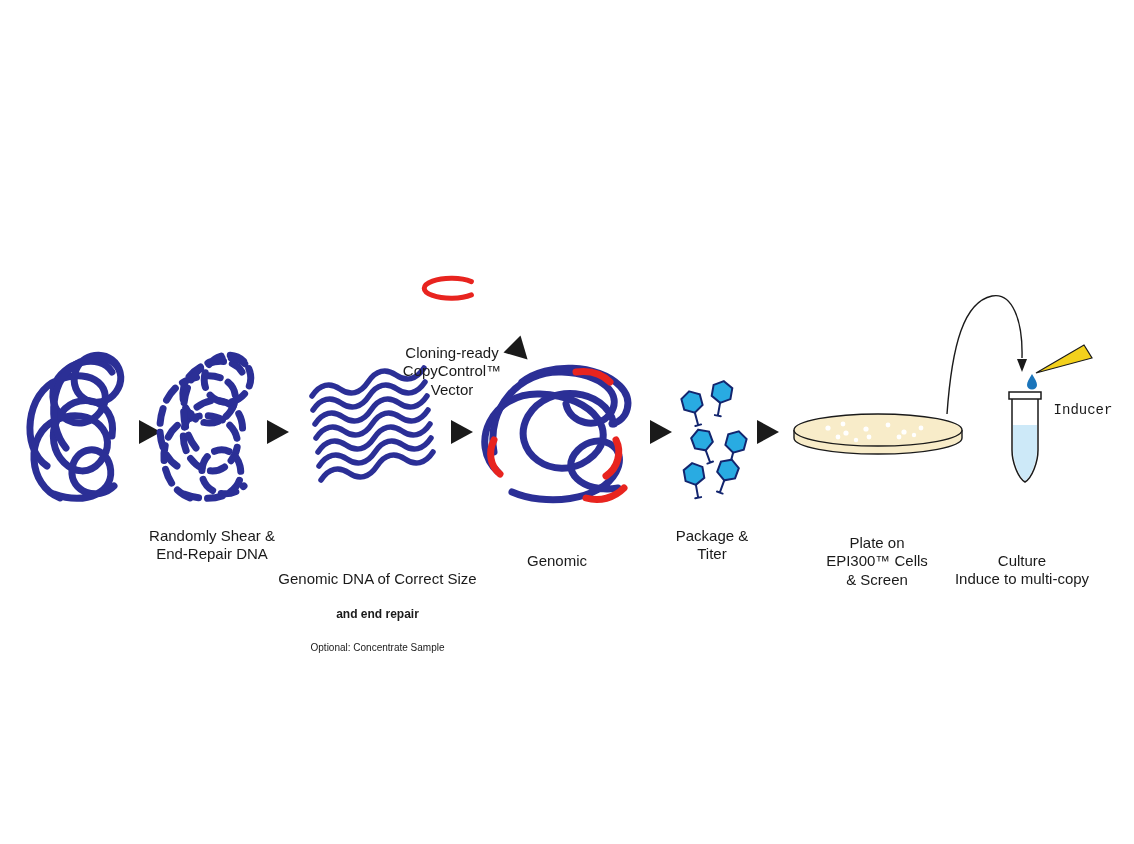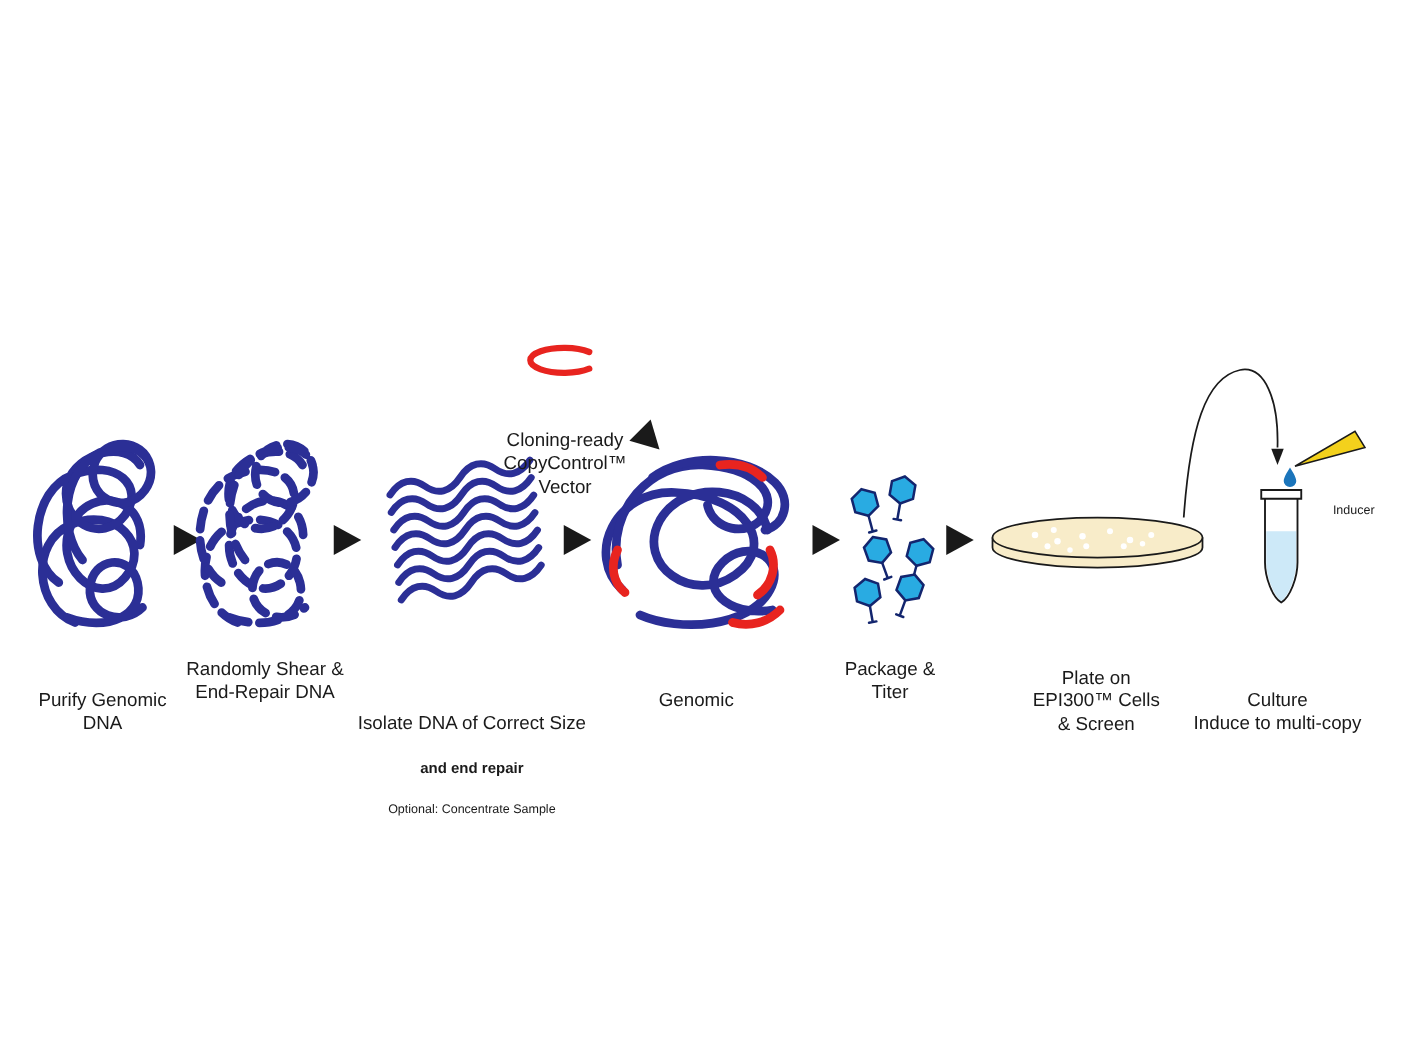--- a/index.html
+++ b/index.html
@@ -7,21 +7,21 @@
     --phage-outline:#13256e; --plate-fill:#f8ecc9; --liquid-blue:#cde9f8;
     --pipette-yellow:#f3d11c; --arrow-black:#1a1a1a; --droplet-blue:#1b75bb;
     --text-color:#1a1a1a;
   }
   html,body{margin:0;padding:0;background:#fff;}
   .page{position:relative;width:1134px;height:844px;background:#fff;overflow:hidden;
         font-family:"Liberation Sans", sans-serif;color:var(--text-color);}
   svg.canvas{position:absolute;left:0;top:0;}
   .label{position:absolute;font-size:15px;line-height:1.22;text-align:center;
          white-space:pre-line;color:var(--text-color);margin-top:40px;}
-  .label-small{font-size:10px;line-height:1.1;}
+  .label-small{font-size:14px;line-height:1.1;font-family:Liberation Mono, monospace;}
   .l3-line2{font-weight:700;font-size:12px;}
   .l3-line3{font-size:10px;margin-top:2px;}
   .dna{stroke:var(--dna-blue);fill:none;stroke-width:7;stroke-linecap:round;}
   .dna-dash{stroke-dasharray:15 9;}
   .wave{stroke:var(--dna-blue);fill:none;stroke-width:5.5;stroke-linecap:round;}
   .red-seg{stroke:var(--vector-red);fill:none;stroke-width:7;stroke-linecap:round;}
   .vector-ring{stroke:var(--vector-red);fill:none;stroke-width:5;stroke-linecap:round;}
   .arrowhead{fill:var(--arrow-black);}
   .phage-head{fill:var(--phage-blue);stroke:var(--phage-outline);stroke-width:2;}
   .phage-tail{stroke:var(--phage-outline);stroke-width:2;stroke-linecap:round;fill:none;}
@@ -142,28 +142,26 @@
 
     <g>
       <path class="liquid" d="M1013,425 L1013,450 C1013,461 1019,477 1025,481 C1031,477 1037,461 1037,450 L1037,425 Z"></path>
       <path class="tube-body" style="fill:none" d="M1012,399 L1012,450 C1012,462 1018,478 1025,482 C1032,478 1038,462 1038,450 L1038,399"></path>
       <path class="tube-body" d="M1009,392 h32 v7 h-32 z"></path>
     </g>
     <path class="droplet" d="M1032,374 C1035,379 1037,382 1037,385 A5,4.6 0 1 1 1027,385 C1027,382 1029,379 1032,374 Z"></path>
     <polygon class="pipette" points="1036,373 1084,345 1092,358"></polygon>
   </svg>
 
-  <div class="label" style="left:12px;top:512px;width:140px;">Purify Genomic
-DNA</div>
 
   <div class="label" style="left:142px;top:487px;width:140px;">Randomly Shear &amp;
 End-Repair DNA</div>
 
   <div class="label" style="left:275px;top:512px;width:205px;">
-    <div>Isolate DNA of Correct Size</div>
+    <div>Genomic DNA of Correct Size</div>
     <div class="l3-line2">and end repair</div>
     <div class="l3-line3">Optional: Concentrate Sample</div>
   </div>
 
   <div class="label" style="left:382px;top:304px;width:140px;">Cloning-ready
 CopyControl™
 Vector</div>
 
   <div class="label" style="left:497px;top:512px;width:120px;">Genomic</div>
 

